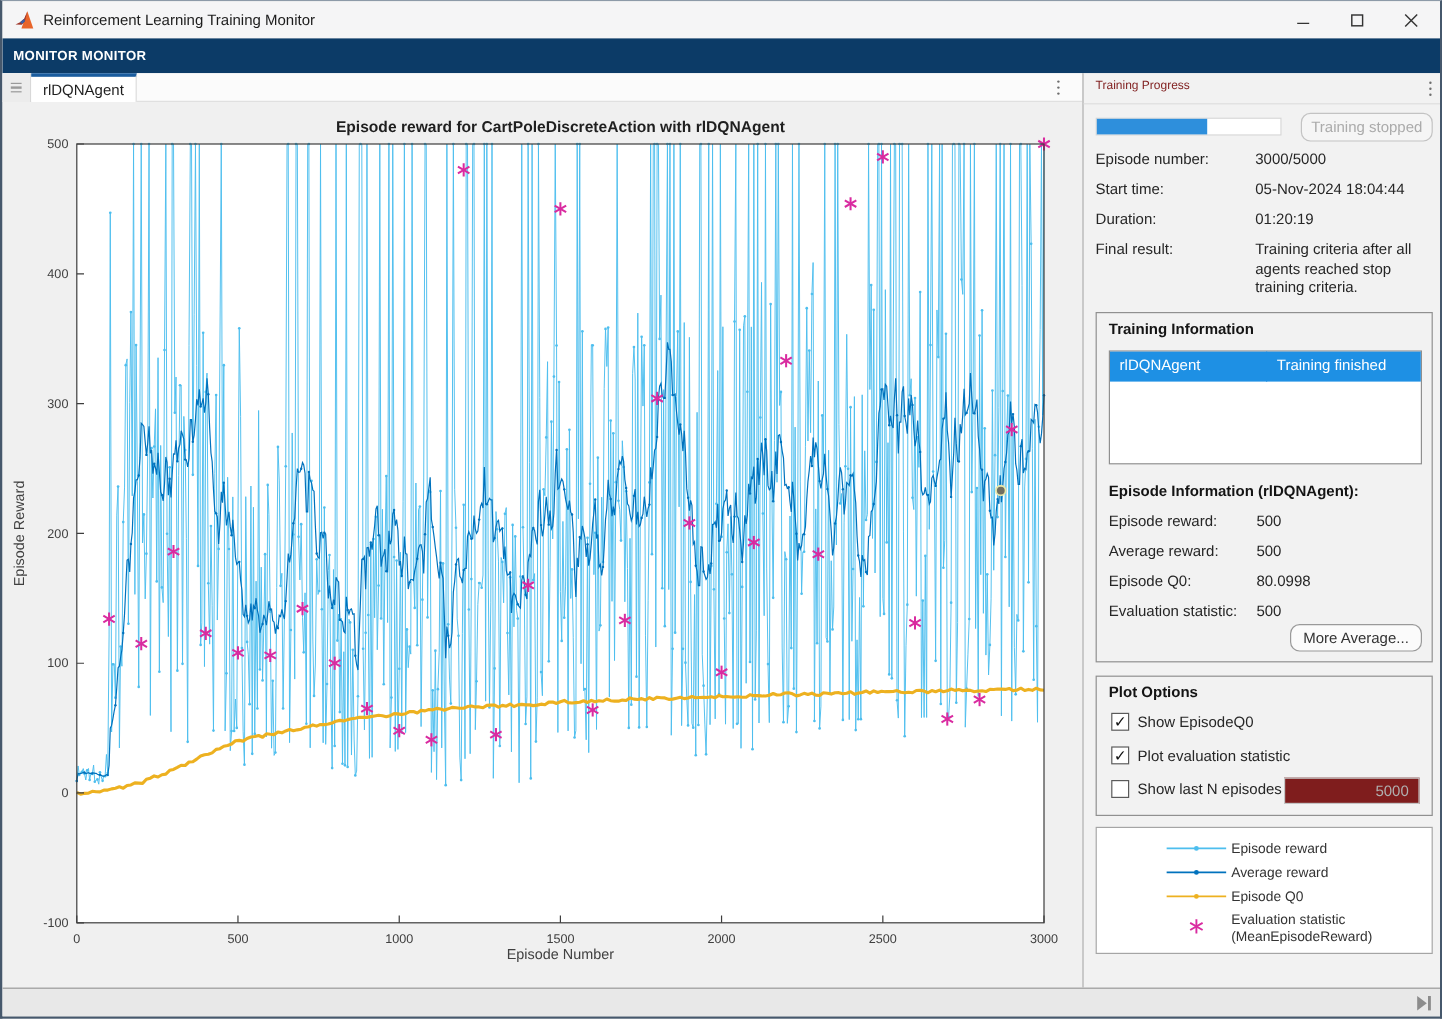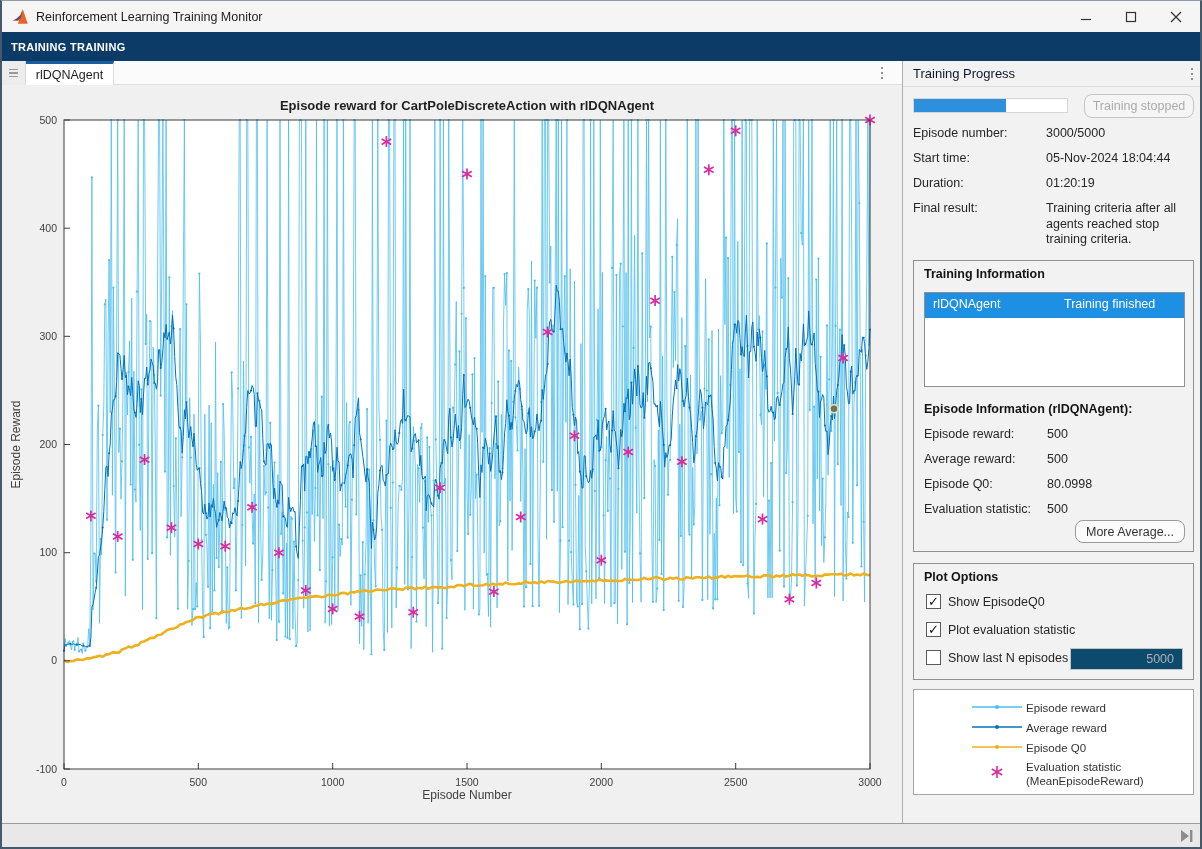--- a/index.html
+++ b/index.html
@@ -25,21 +25,21 @@
   .doc-tab{left:24px;top:0;width:88px;height:24px;background:#ffffff;border-top:3px solid #1a5c9e;border-right:1px solid #dcdcdc;display:flex;align-items:center;justify-content:center;font-size:12.5px;color:#1f1f1f;}
   .dots{display:flex;flex-direction:column;gap:2.5px;align-items:center;justify-content:center;}
   .dots i{width:2.5px;height:2.5px;border-radius:50%;background:#6e6e6e;display:block;}
   .tab-dots{left:870px;top:0;width:20px;height:24px;}
   
   .chartpanel{left:0;top:84px;width:900px;height:738px;background:#f0f0f0;}
   svg text{font-family:"Liberation Sans","DejaVu Sans",sans-serif;}
   
   .rightpanel{left:900px;top:60px;width:302px;height:762px;background:#f2f2f2;border-left:1px solid #aeaeae;font-size:12.5px;}
   .rp-header{left:0;top:0;width:100%;height:26px;border-bottom:1px solid #dedede;}
-  .rp-title{position:absolute;left:10px;top:5px;font-size:13px;color:#0f172a;}
+  .rp-title{position:absolute;left:10px;top:5px;font-size:10px;color:#7f1d1d;}
   .rp-dots{left:280px;top:2px;width:18px;height:22px;}
   .progress-track{left:10px;top:37px;width:155px;height:15px;background:#ffffff;border:1px solid #d6d6d6;}
   .progress-fill{height:100%;background:#2e8fdc;}
   .btn{border:1px solid #9a9a9a;border-radius:8px;background:#fbfbfb;display:flex;align-items:center;justify-content:center;font-size:12.5px;color:#333;}
   .btn.disabled{color:#ababab;border-color:#c3c3c3;background:#f5f5f5;}
   .kv-label{position:absolute;left:10px;color:#262626;}
   .kv-value{position:absolute;left:143px;color:#262626;width:152px;line-height:1.25;}
   .groupbox{background:#f2f2f2;border:1px solid #909090;}
   .groupbox .gb-title{position:absolute;left:10px;top:6px;font-weight:bold;color:#141414;}
   
@@ -49,21 +49,21 @@
   .ti-c1{width:131px;border-right:1px solid #c9c9c9;}
   .ti-c2{flex:1;}
   .ti-head{background:#f7f7f7;border-bottom:1px solid #8f8f8f;font-weight:bold;}
   .ti-head .ti-c1{border-right:1px solid #8f8f8f;}
   .ti-selected{background:#1e90e4;color:#ffffff;}
   .ep-label{position:absolute;left:10px;}
   .ep-value{position:absolute;left:133px;}
   
   .cb{position:absolute;width:15px;height:15px;background:#ffffff;border:1px solid #5a5a5a;font-size:13px;font-weight:bold;color:#111;line-height:13px;text-align:center;}
   .cb-label{position:absolute;left:34px;}
-  .n-input{position:absolute;left:156px;top:84px;width:113px;height:22px;border:1px solid #c4c4c4;background:#0c4a6e;color:#b0b0b0;text-align:right;padding-right:8px;font-size:12.5px;font-family:"Liberation Sans","DejaVu Sans",sans-serif;}
+  .n-input{position:absolute;left:156px;top:84px;width:113px;height:22px;border:1px solid #c4c4c4;background:#7f1d1d;color:#b0b0b0;text-align:right;padding-right:8px;font-size:12.5px;font-family:"Liberation Sans","DejaVu Sans",sans-serif;}
   
   .legendbox{left:10px;top:628px;width:281px;height:106px;background:#ffffff;border:1px solid #a5a5a5;}
   .lg-sample{position:absolute;left:58px;width:50px;height:12px;}
   .lg-label{position:absolute;left:112px;font-size:11.5px;color:#333;line-height:1.25;}
   
   .statusbar{left:0;top:822px;width:100%;height:24px;background:#e8e8e8;border-top:1px solid #9b9b9b;}
   .skip-icon{left:1176px;top:4px;width:18px;height:16px;}
   .bottom-edge{left:0;top:846px;width:100%;height:3px;background:linear-gradient(90deg,#14141c 0%,#15172a 45%,#1c3f8f 75%,#2e6bd0 100%);}
 </style>
 </head>
@@ -92,21 +92,21 @@
       <div class="win-btn">
         <svg width="12" height="12">
             <line x1="1" y1="1" x2="11" y2="11" stroke="#333" stroke-width="1.2"></line>
             <line x1="11" y1="1" x2="1" y2="11" stroke="#333" stroke-width="1.2"></line>
           </svg>
       </div>
     </div>
   </div>
 
   <div class="abs ribbon">
-    <span class="ribbon-label">TRAINING TRAINING</span>
+    <span class="ribbon-label">MONITOR MONITOR</span>
   </div>
 
   <div class="abs tabrow">
     <div class="abs tab-strip">
       <i></i>
         <i></i>
         <i></i>
     </div>
     <div class="abs doc-tab">
       <span>rlDQNAgent</span>

